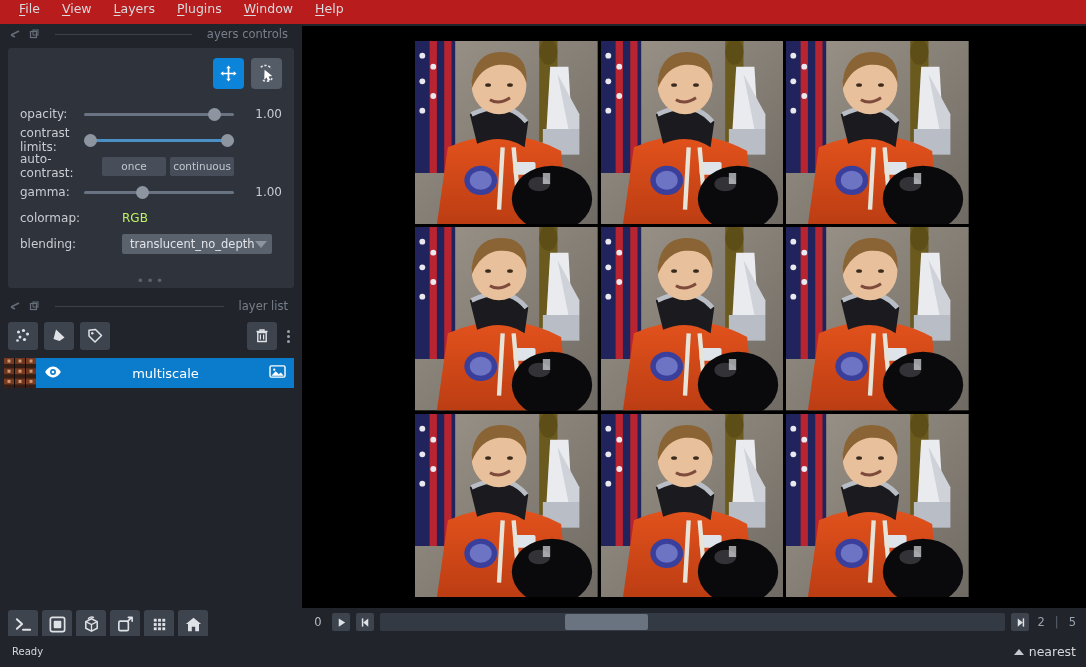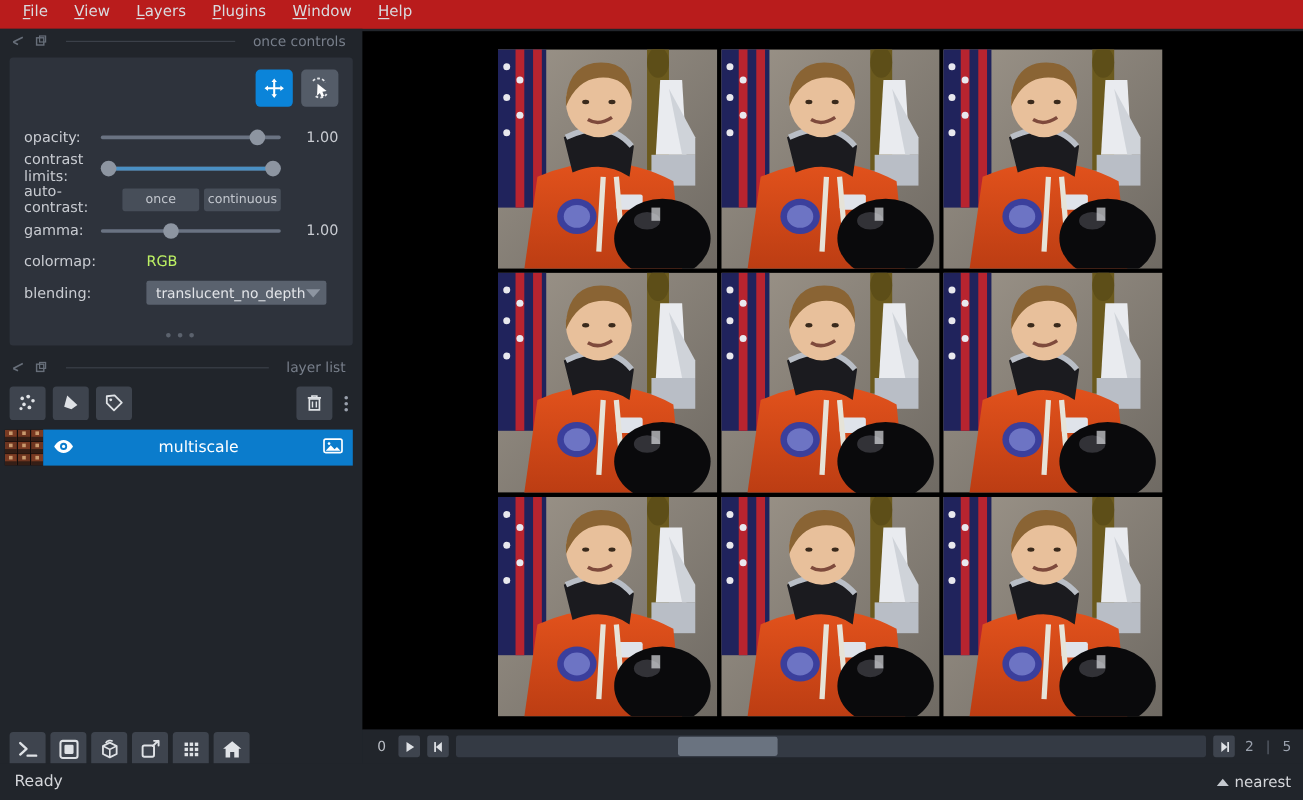--- a/index.html
+++ b/index.html
@@ -165,21 +165,21 @@
   }
   .dim-count { font-size: 11.5px; color: #9aa1ad; padding: 0 2px; }
   .dim-sep { color: #5d646f; }
 
   
   .statusbar {
     position: absolute; left: 0; bottom: 0; width: 1086px; height: 31px;
     background: #21252b; display: flex; align-items: center;
     padding: 0 10px 0 12px;
   }
-  .status-text { font-size: 13px; color: #d4d6da; }
+  .status-text { font-size: 10px; color: #d4d6da; }
   .status-spacer { flex: 1; }
   .activity { display: flex; align-items: center; gap: 5px; font-size: 12.5px; color: #d4d6da; }
   .activity .up {
     width: 0; height: 0; border-left: 5px solid transparent;
     border-right: 5px solid transparent; border-bottom: 6px solid #c5c9cf;
   }
 </style>
 </head>
 <body>
 
@@ -204,21 +204,21 @@
             </svg>
         </span>
         <span>
           <svg width="11" height="11" viewBox="0 0 11 11">
               <rect x="1.5" y="2.5" width="6" height="6" stroke="#676e79" stroke-width="1.2" fill="none"></rect>
               <rect x="4" y="1" width="5" height="5" stroke="#676e79" stroke-width="1" fill="none"></rect>
             </svg>
         </span>
       </div>
       <div class="dock-rule"></div>
-      <div class="dock-label">once controls</div>
+      <div class="dock-label">ayers controls</div>
     </div>
 
     <div class="controls-box">
 
       <div class="mode-row">
         <div class="mode-btn active">
           <svg width="19" height="19" viewBox="0 0 20 20">
             <path d="M10 1.5 L12.4 4.6 H10.9 V9.1 H15.4 V7.6 L18.5 10 L15.4 12.4 V10.9 H10.9 V15.4 H12.4 L10 18.5 L7.6 15.4 H9.1 V10.9 H4.6 V12.4 L1.5 10 L4.6 7.6 V9.1 H9.1 V4.6 H7.6 Z" fill="#ffffff"></path>
           </svg>
         </div>

